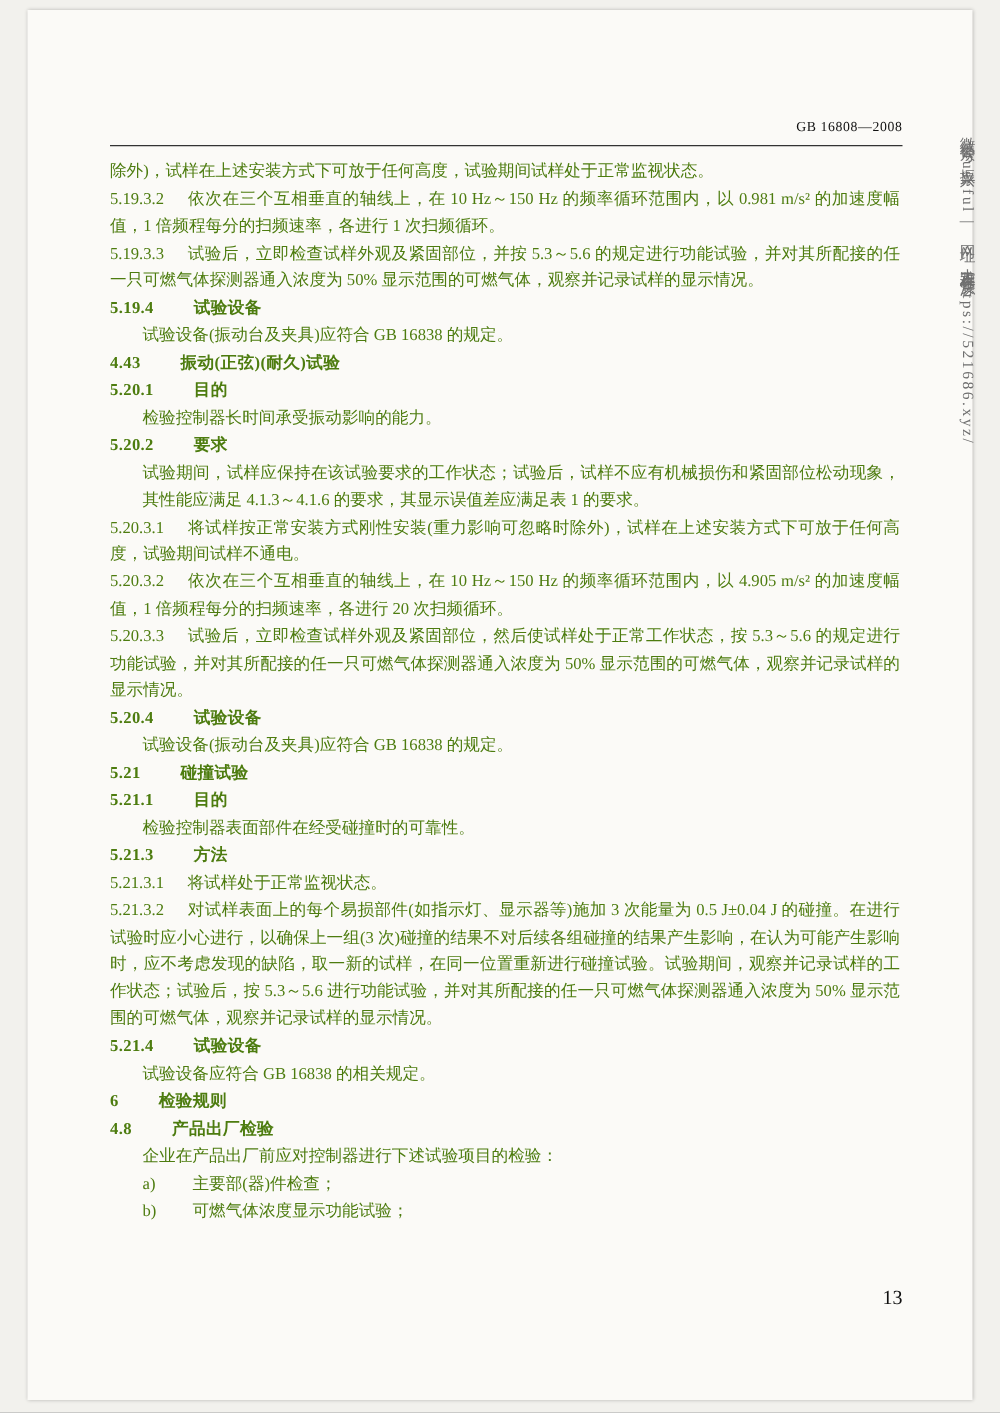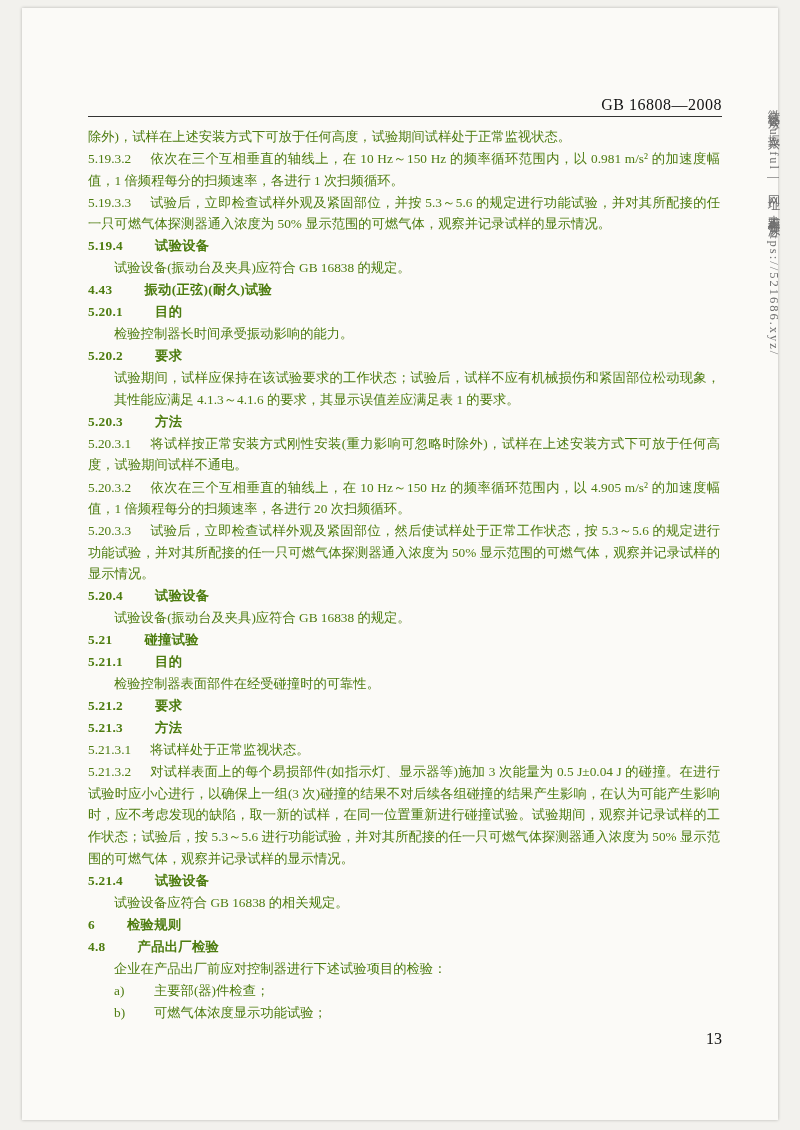--- a/index.html
+++ b/index.html
@@ -25,21 +25,21 @@
     height: 1112px;
     background: #fbfaf7;
     box-shadow: 0 0 3px rgba(0,0,0,0.25);
   }
   .header {
     position: absolute;
     top: 88px;
     left: 0;
     right: 56px;
     text-align: right;
-    font-size: 16px;
+    font-size: 11px;
     letter-spacing: 0.5px;
     color: #111;
     font-family: "Liberation Serif", serif;
   }
   .rule {
     position: absolute;
     top: 108px;
     left: 66px;
     right: 56px;
     border-top: 1px solid #333;
@@ -104,30 +104,28 @@
         <p class="ind0">除外)，试样在上述安装方式下可放于任何高度，试验期间试样处于正常监视状态。</p>
         <p class="ind0"><span class="num-tab">5.19.3.2</span><span>依次在三个互相垂直的轴线上，在 10 Hz～150 Hz 的频率循环范围内，以 0.981 m/s² 的加速度幅值，1 倍频程每分的扫频速率，各进行 1 次扫频循环。</span></p>
         <p class="ind0"><span class="num-tab">5.19.3.3</span><span>试验后，立即检查试样外观及紧固部位，并按 5.3～5.6 的规定进行功能试验，并对其所配接的任一只可燃气体探测器通入浓度为 50% 显示范围的可燃气体，观察并记录试样的显示情况。</span></p>
         <p class="heading ind0"><span class="num">5.19.4</span><span>试验设备</span></p>
         <p class="ind2">试验设备(振动台及夹具)应符合 GB 16838 的规定。</p>
         <p class="heading ind0"><span class="num">4.43</span><span>振动(正弦)(耐久)试验</span></p>
         <p class="heading ind0"><span class="num">5.20.1</span><span>目的</span></p>
         <p class="ind2">检验控制器长时间承受振动影响的能力。</p>
         <p class="heading ind0"><span class="num">5.20.2</span><span>要求</span></p>
         <p class="ind2">试验期间，试样应保持在该试验要求的工作状态；试验后，试样不应有机械损伤和紧固部位松动现象，其性能应满足 4.1.3～4.1.6 的要求，其显示误值差应满足表 1 的要求。</p>
-        <p class="heading ind0"><span class="num">5.20.3</span><span>方法</span></p>
         <p class="ind0"><span class="num-tab">5.20.3.1</span><span>将试样按正常安装方式刚性安装(重力影响可忽略时除外)，试样在上述安装方式下可放于任何高度，试验期间试样不通电。</span></p>
         <p class="ind0"><span class="num-tab">5.20.3.2</span><span>依次在三个互相垂直的轴线上，在 10 Hz～150 Hz 的频率循环范围内，以 4.905 m/s² 的加速度幅值，1 倍频程每分的扫频速率，各进行 20 次扫频循环。</span></p>
         <p class="ind0"><span class="num-tab">5.20.3.3</span><span>试验后，立即检查试样外观及紧固部位，然后使试样处于正常工作状态，按 5.3～5.6 的规定进行功能试验，并对其所配接的任一只可燃气体探测器通入浓度为 50% 显示范围的可燃气体，观察并记录试样的显示情况。</span></p>
         <p class="heading ind0"><span class="num">5.20.4</span><span>试验设备</span></p>
         <p class="ind2">试验设备(振动台及夹具)应符合 GB 16838 的规定。</p>
         <p class="heading ind0"><span class="num">5.21</span><span>碰撞试验</span></p>
         <p class="heading ind0"><span class="num">5.21.1</span><span>目的</span></p>
         <p class="ind2">检验控制器表面部件在经受碰撞时的可靠性。</p>
-        <p class="heading ind0"><span class="num">5.21.2</span><span>要求</span></p>
         <p class="heading ind0"><span class="num">5.21.3</span><span>方法</span></p>
         <p class="ind0"><span class="num-tab">5.21.3.1</span><span>将试样处于正常监视状态。</span></p>
         <p class="ind0"><span class="num-tab">5.21.3.2</span><span>对试样表面上的每个易损部件(如指示灯、显示器等)施加 3 次能量为 0.5 J±0.04 J 的碰撞。在进行试验时应小心进行，以确保上一组(3 次)碰撞的结果不对后续各组碰撞的结果产生影响，在认为可能产生影响时，应不考虑发现的缺陷，取一新的试样，在同一位置重新进行碰撞试验。试验期间，观察并记录试样的工作状态；试验后，按 5.3～5.6 进行功能试验，并对其所配接的任一只可燃气体探测器通入浓度为 50% 显示范围的可燃气体，观察并记录试样的显示情况。</span></p>
         <p class="heading ind0"><span class="num">5.21.4</span><span>试验设备</span></p>
         <p class="ind2">试验设备应符合 GB 16838 的相关规定。</p>
         <p class="heading ind0 gap-top-lg"><span class="num">6</span><span>检验规则</span></p>
         <p class="heading ind0"><span class="num">4.8</span><span>产品出厂检验</span></p>
         <p class="ind2">企业在产品出厂前应对控制器进行下述试验项目的检验：</p>
         <p class="listitem"><span class="mark">a)</span><span>主要部(器)件检查；</span></p>
         <p class="listitem"><span class="mark">b)</span><span>可燃气体浓度显示功能试验；</span></p>

